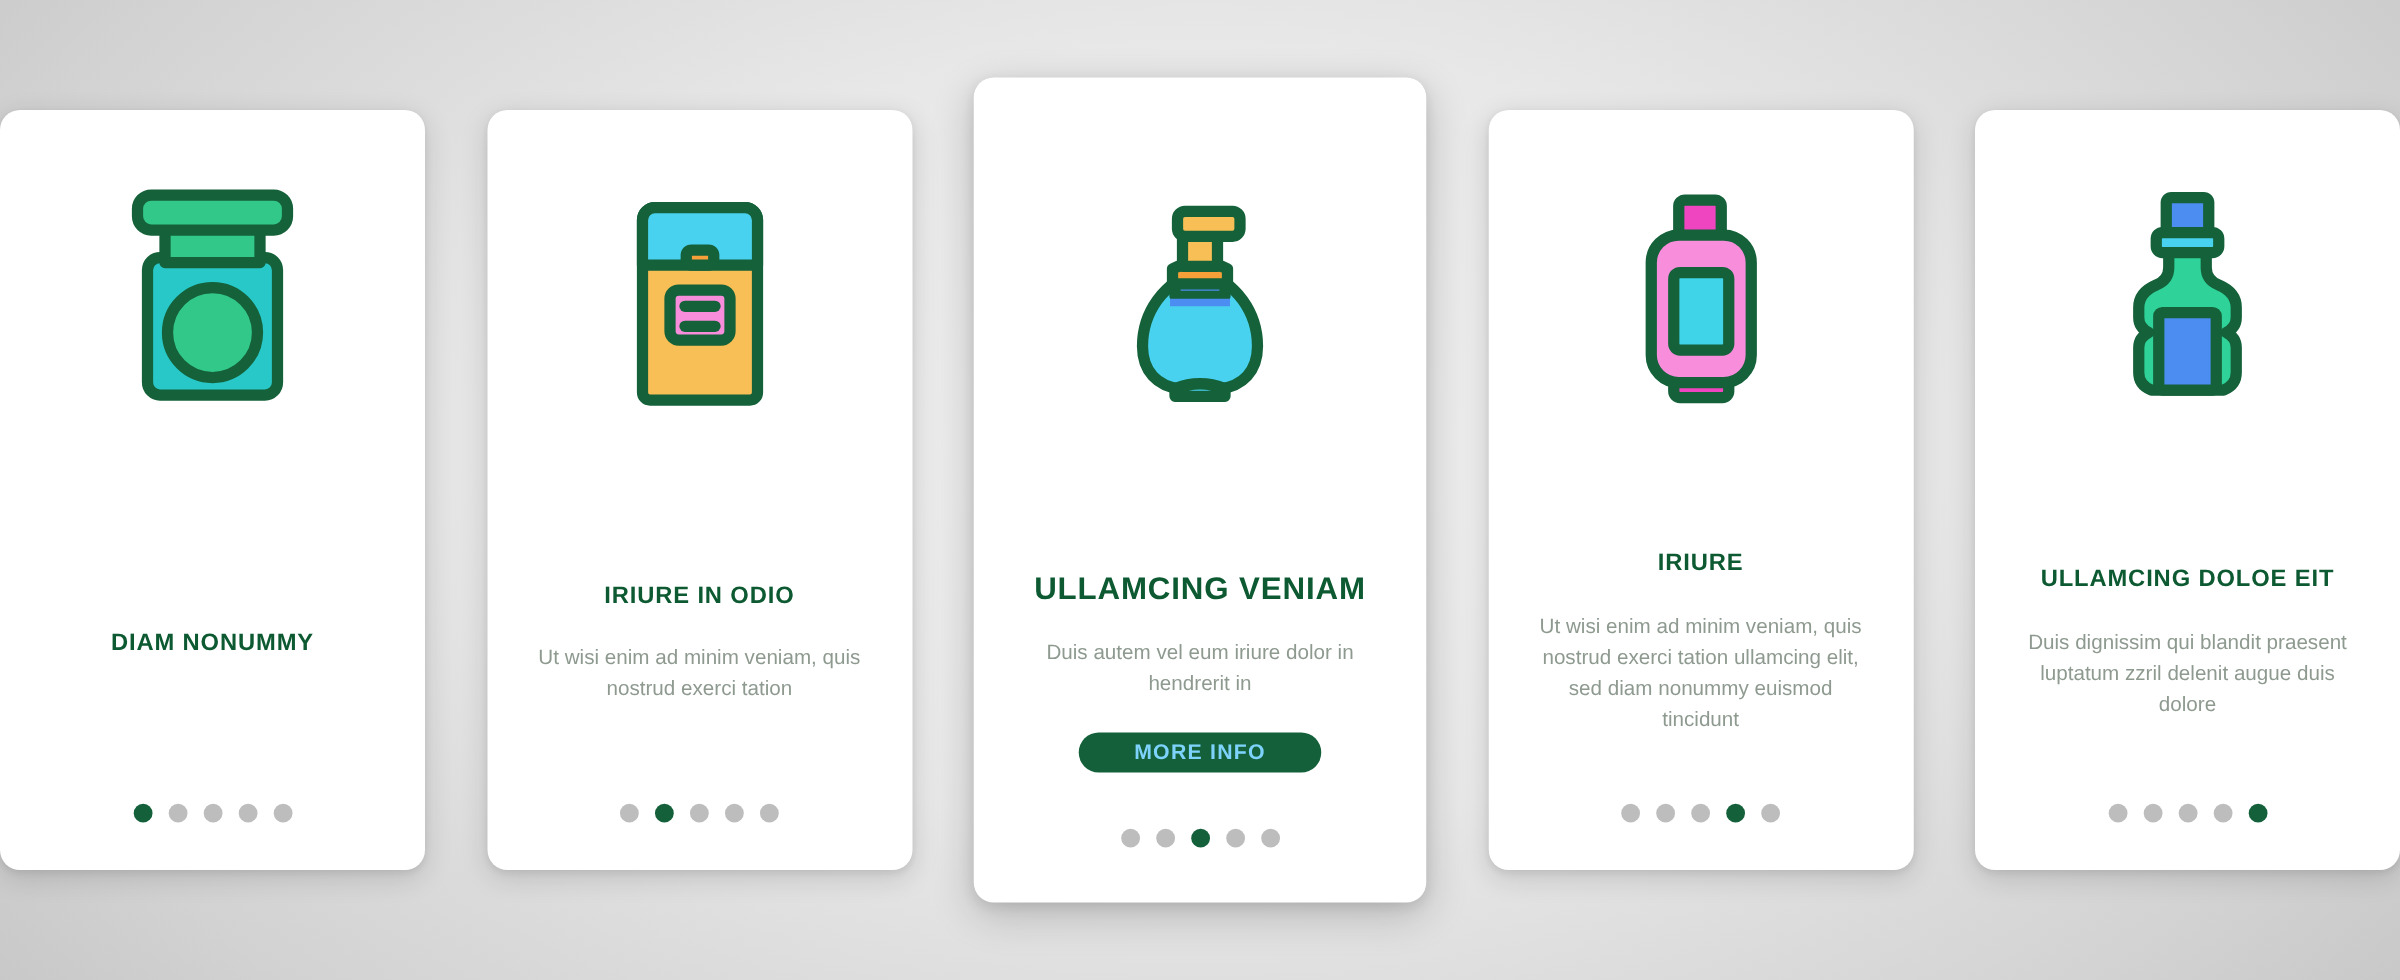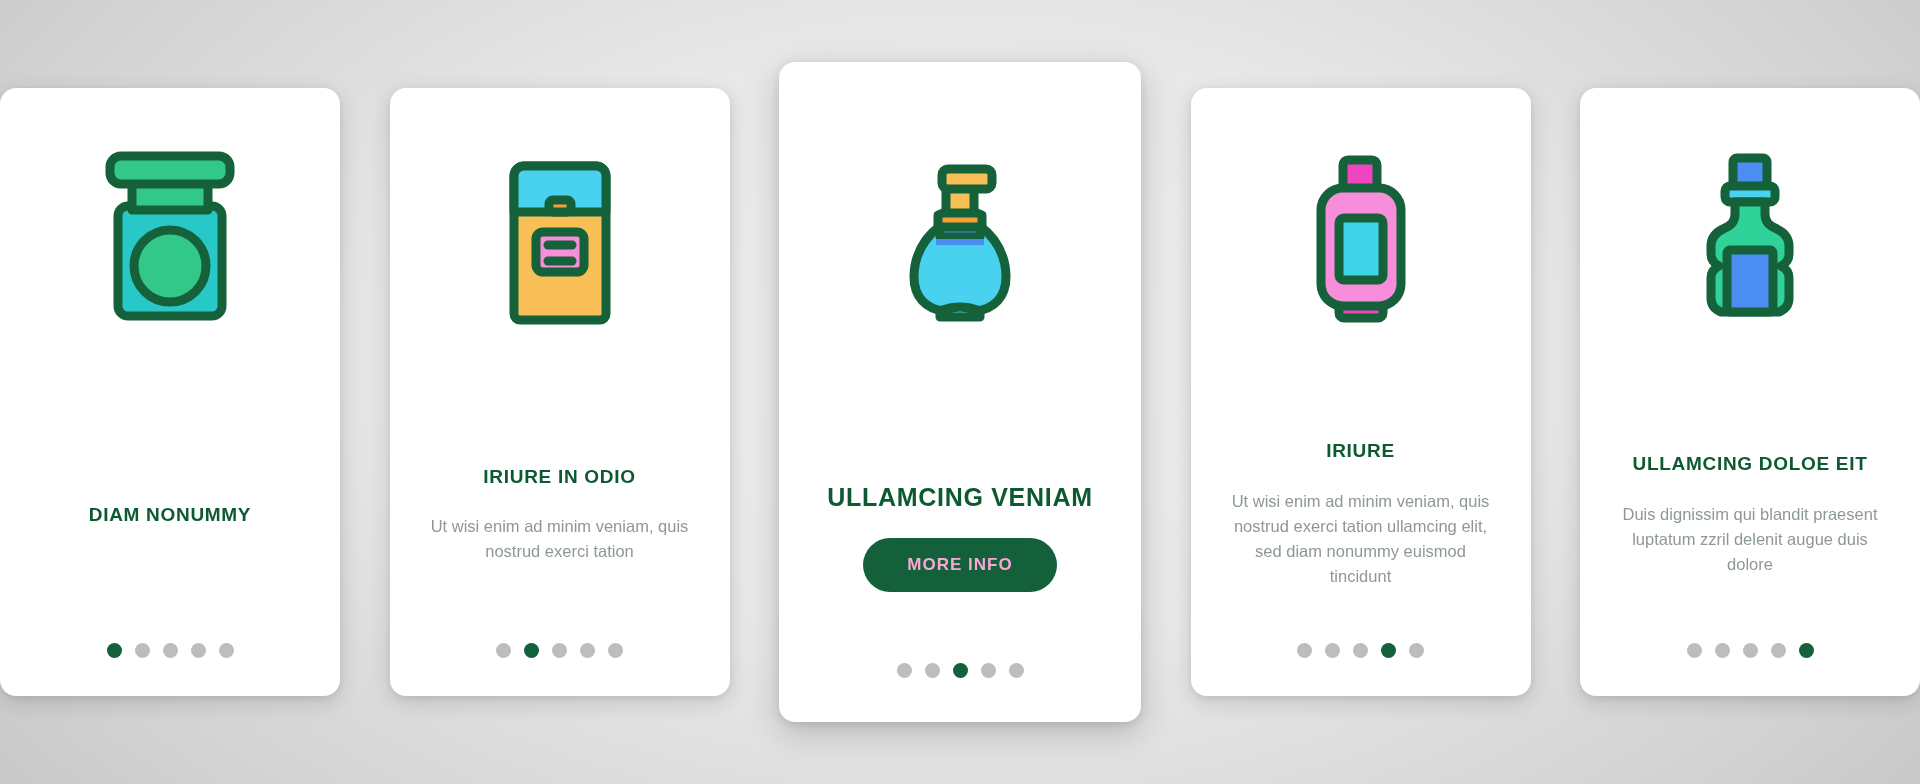--- a/index.html
+++ b/index.html
@@ -83,24 +83,24 @@
     max-width:270px;
   }
   .card.featured .card-desc {
     margin-top:24px;
     max-width:250px;
   }
 
   .more-info-btn {
     margin-top:26px;
     background:#13603a;
-    color:#f9a8d4;
+    color:#7dd3fc;
     border:none;
     border-radius:28px;
-    padding:17px 44px;
+    padding:6px 44px;
     font-size:17px;
     font-weight:bold;
     letter-spacing:1px;
     font-family:"Liberation Sans", sans-serif;
     cursor:pointer;
   }
 
   .dots {
     position:absolute;
     bottom:38px;
@@ -188,20 +188,21 @@
             <path d="M40 92 h48 v6 h-48 z" fill="#4b8df0" stroke="none"></path>
             <path d="M42 68 q22 -10 44 0 v12 h-44 z" fill="#f7a03a"></path>
             <rect x="50" y="36" width="28" height="30" fill="#f7bf55"></rect>
             <path d="M52 22 h38 a6 6 0 0 1 6 6 v8 a6 6 0 0 1 -6 6 h-38 a6 6 0 0 1 -6 -6 v-8 a6 6 0 0 1 6 -6 z" fill="#f7bf55"></path>
             <path d="M44 164 q20 -8 40 0 v6 h-40 z" fill="#49d2ef"></path>
           </g>
         </svg>
       </div>
       <div class="spacer"></div>
       <div class="card-title">ULLAMCING VENIAM</div>
+      <div class="card-desc">Duis autem vel eum iriure dolor in hendrerit in</div>
       <button class="more-info-btn">MORE INFO</button>
       <div class="spacer"></div>
       <div class="dots">
         <span class="dot"></span>
         <span class="dot"></span>
         <span class="dot active"></span>
         <span class="dot"></span>
         <span class="dot"></span>
       </div>
     </div>

